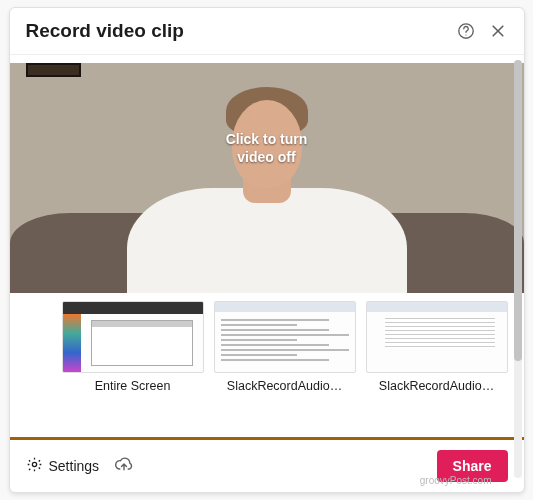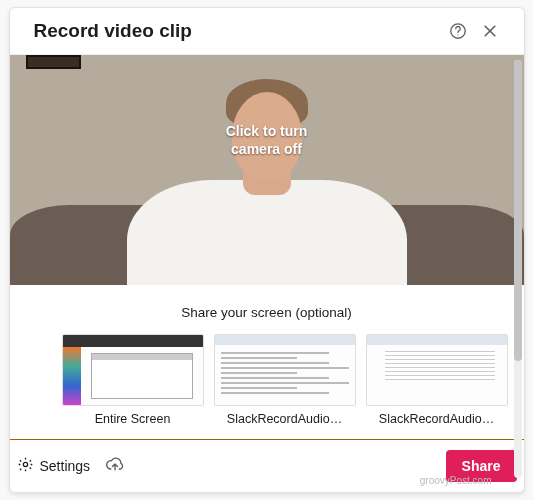--- a/index.html
+++ b/index.html
@@ -20,21 +20,21 @@
       border-radius: 6px;
       box-shadow: 0 2px 4px rgba(0,0,0,0.1);
       display: flex;
       flex-direction: column;
       position: relative;
     }
     .header {
       display: flex;
       align-items: center;
       justify-content: space-between;
-      padding: 12px 24px;
+      padding: 12px 16px;
       border-bottom: 1px solid #eee;
     }
     .header h1 {
       font-size: 19px;
       font-weight: 700;
       color: #1d1c1d;
     }
     .header-icons { display:flex; gap:12px; align-items:center; }
     .icon-btn { width:20px; height:20px; display:flex; align-items:center; justify-content:center; cursor:pointer; color:#616061; }
     .scroll-area {
@@ -45,20 +45,21 @@
     .camera-preview {
       width: 100%;
       height: 230px;
       background: #a89c8f;
       position: relative;
       display:flex;
       align-items:center;
       justify-content:center;
       cursor:pointer;
       overflow:hidden;
+      margin-top:8px;
     }
     
     .scene-wall { position:absolute; inset:0; background:#b5ab9d; }
     .scene-picture { position:absolute; top:0; left:16px; width:55px; height:14px; background:#3b2d22; border:2px solid #1a1410; }
     .scene-couch { position:absolute; bottom:0; left:0; right:0; height:80px; background:#6b5d54; border-radius:60px 60px 0 0 / 30px 30px 0 0; }
     .scene-person { position:absolute; bottom:0; left:50%; transform:translateX(-50%); width:280px; height:140px; }
     .shirt { position:absolute; bottom:0; left:0; right:0; height:105px; background:#f4f2ef; border-radius:85px 85px 0 0 / 60px 60px 0 0; }
     .neck { position:absolute; bottom:90px; left:50%; transform:translateX(-50%); width:48px; height:30px; background:#d8a98a; border-radius:0 0 12px 12px; }
     .head { position:absolute; bottom:105px; left:50%; transform:translateX(-50%); width:70px; height:88px; background:#dbab8d; border-radius:50% 50% 45% 45%; }
     .hair { position:absolute; bottom:158px; left:50%; transform:translateX(-50%); width:82px; height:48px; background:#8a6a4f; border-radius:50% 50% 30% 30%; }
@@ -95,22 +96,22 @@
     .t-doc-top { position:absolute; top:0; left:0; right:0; height:10px; background:#e0e6ee; }
     .t-doc-lines { position:absolute; top:14px; left:6px; right:6px; bottom:4px; }
     .t-doc-lines::before, .t-doc-lines::after { content:""; display:block; }
     .line { height:2px; background:#bbb; margin:3px 0; }
     .line.short { width:60%; }
     .line.med { width:85%; }
     
     .t3-table { position:absolute; top:16px; left:18px; right:12px; height:30px; background:repeating-linear-gradient(#ccc, #ccc 1px, #fff 1px, #fff 4px); }
     .thumb-label { font-size:12.5px; color:#1d1c1d; margin-top:6px; white-space:nowrap; overflow:hidden; text-overflow:ellipsis; max-width:100%; }
     .footer {
-      border-top: 1px solid #a16207;
-      padding: 10px 7px;
+      border-top: 3px solid #a16207;
+      padding: 10px 16px;
       display:flex;
       align-items:center;
       justify-content:space-between;
     }
     .footer-left { display:flex; align-items:center; gap:14px; }
     .settings-btn { display:flex; align-items:center; gap:6px; font-size:14px; color:#1d1c1d; cursor:pointer; }
     .upload-btn { width:22px; height:22px; display:flex; align-items:center; justify-content:center; cursor:pointer; color:#616061; }
     .record-btn {
       background:#e01e5a;
       color:#fff;
@@ -156,26 +157,25 @@
       <div class="scene-picture"></div>
       <div class="scene-couch"></div>
       <div class="scene-person">
         <div class="shirt"></div>
         <div class="neck"></div>
         <div class="hair"></div>
         <div class="head"></div>
       </div>
       <div class="overlay-text">
         <span>Click to turn</span><br>
-        <span>camera off</span>
+        <span>video off</span>
       </div>
     </div>
 
     <div class="share-section">
-      <div class="share-title">Share your screen (optional)</div>
       <div class="thumb-row">
 
         <div class="thumb-item">
           <div class="thumb">
             <div class="t1-top"></div>
               <div class="t1-side"></div>
             <div class="t1-win">
                 <div class="t1-winbar"></div>
               </div>
           </div>

